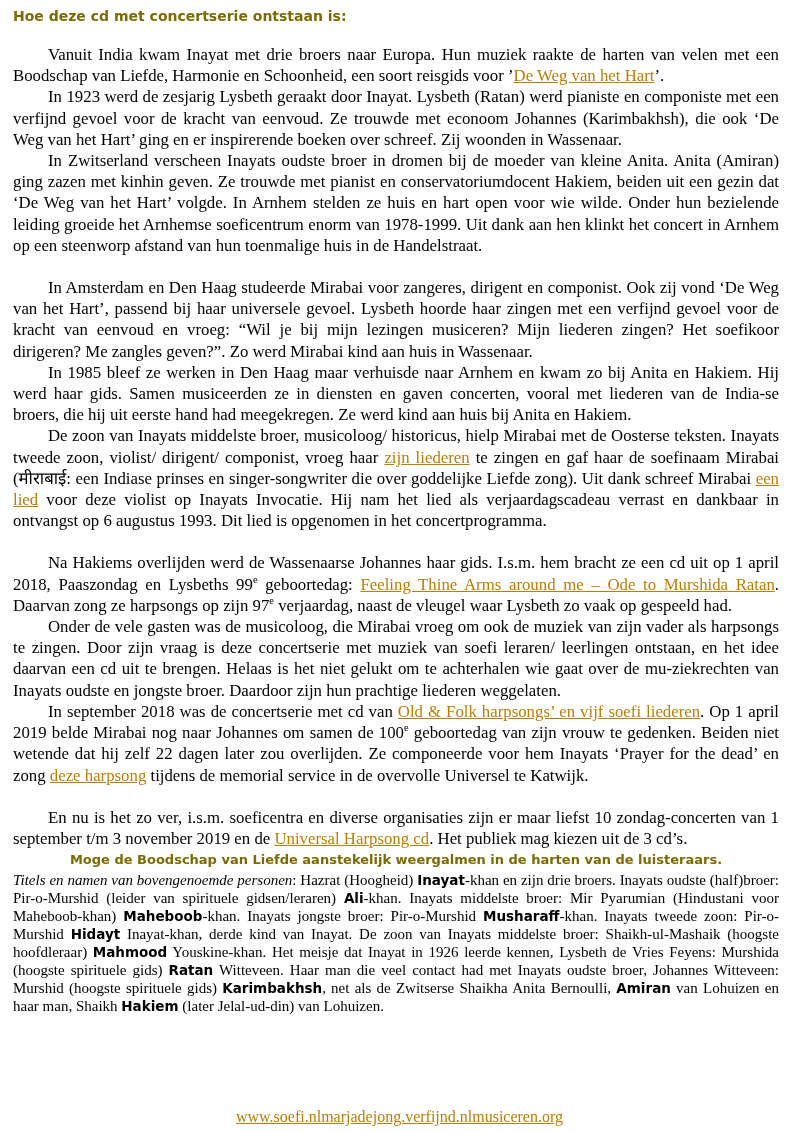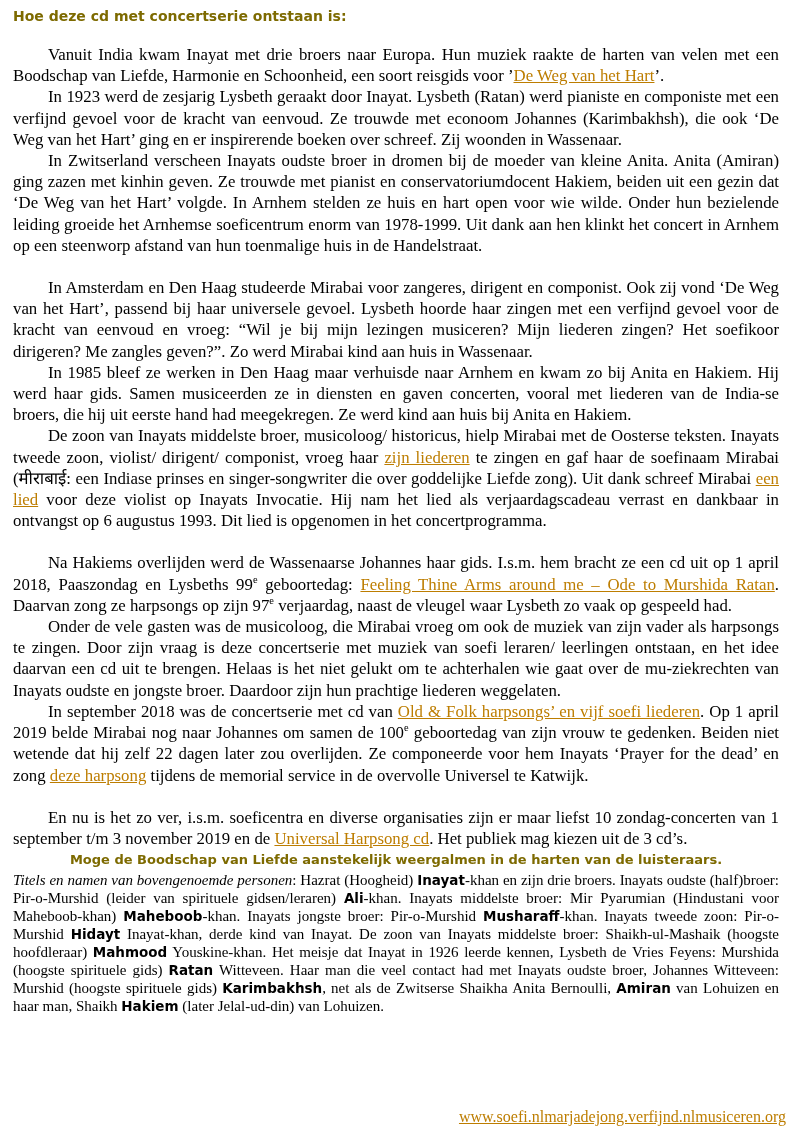--- a/index.html
+++ b/index.html
@@ -16,21 +16,21 @@
   .title{font-family:"DejaVu Sans",sans-serif;font-weight:bold;font-size:22px;color:var(--heading-color);text-align:center;margin-top:20px;}
   .body-text{margin-top:20px;}
   .para{font-size:16.8px;line-height:21.2px;text-align:justify;text-indent:35px;}
   .para.space-before{margin-top:21px;}
   a.doc-link{color:var(--link-color);text-decoration:underline;cursor:pointer;}
   sup{font-size:0.62em;vertical-align:super;line-height:0;}
   .closing{font-family:"DejaVu Sans",sans-serif;font-weight:bold;font-size:13px;color:var(--heading-color);text-align:center;margin-top:3px;}
   .credits{margin-top:4px;font-size:15px;line-height:18px;text-align:justify;}
   .credits b{font-family:"DejaVu Sans",sans-serif;font-weight:bold;font-size:13.5px;}
   .credits i{font-style:italic;}
-  .footer{position:absolute;left:13px;right:13px;bottom:6px;display:flex;justify-content:flex-end;align-items:baseline;font-size:16px;}
+  .footer{position:absolute;left:13px;right:13px;bottom:6px;display:flex;justify-content:center;align-items:baseline;font-size:16px;}
   .footer a{color:var(--link-color);text-decoration:underline;cursor:pointer;}
 </style>
 </head>
 <body>
 
 <div class="page">
 
   <div class="kicker">Hoe deze cd met concertserie ontstaan is:</div>
 
 

